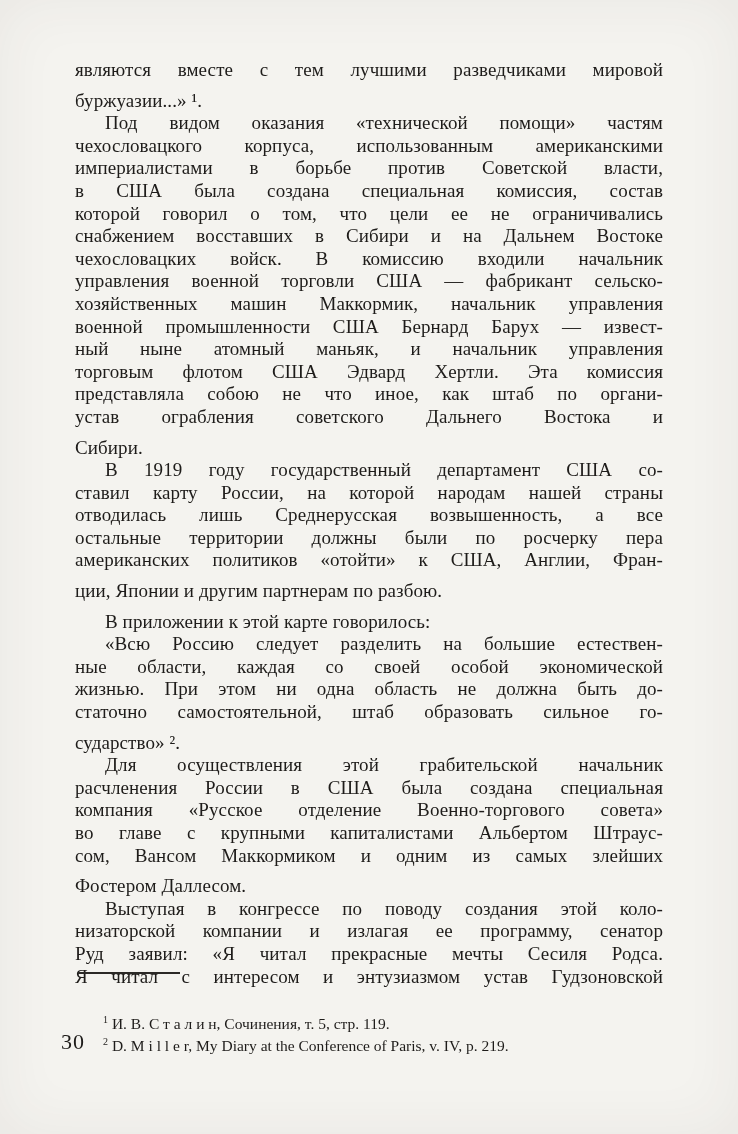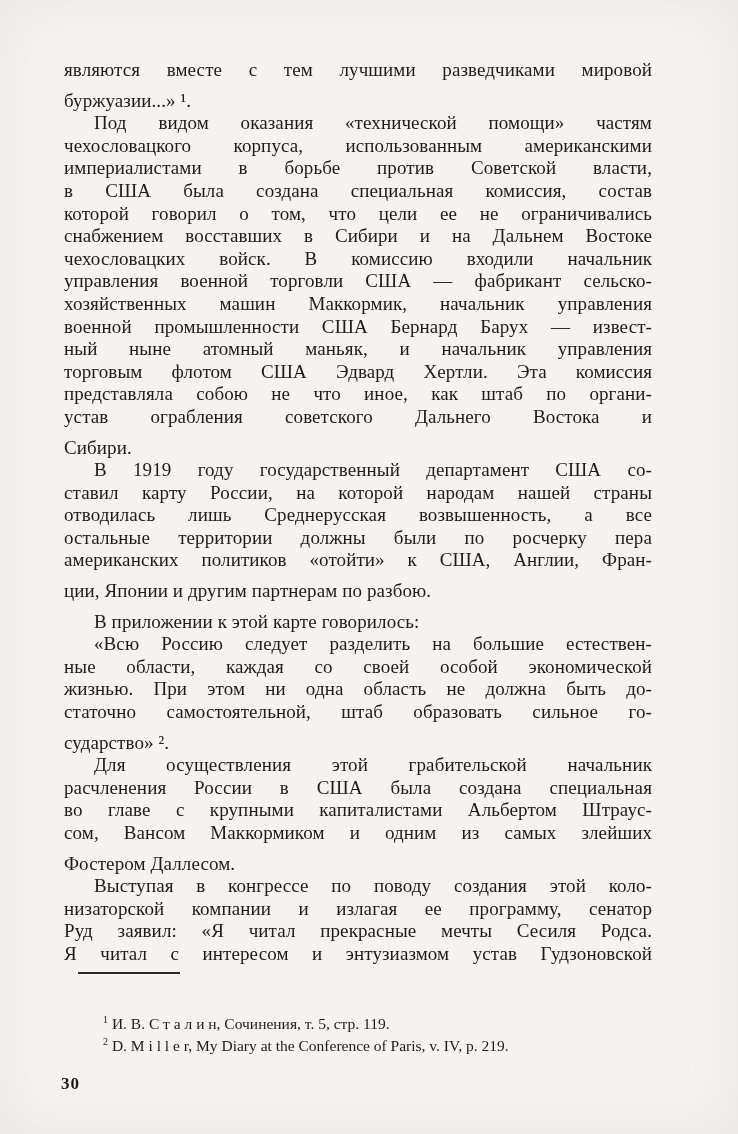--- a/index.html
+++ b/index.html
@@ -15,21 +15,21 @@
     position: relative;
     overflow: hidden;
   }
   .page {
     position: absolute;
     inset: 0;
     box-shadow: inset 0 0 60px rgba(60,55,45,0.06);
   }
   .text-block {
     position: absolute;
-    left: 64px;
+    left: 75px;
     top: 59px;
     width: 588px;
     font-size: 19px;
     line-height: 22.6px;
     letter-spacing: 0.1px;
   }
   .paragraph { margin: 0; }
   .line {
     text-align: justify;
     text-align-last: justify;
@@ -66,24 +66,23 @@
   }
   .footnote sup {
     font-size: 10px;
     vertical-align: super;
     line-height: 0;
   }
   .page-number {
     position: absolute;
     left: 61px;
     top: 1029px;
-    font-size: 17px;
-    font-weight: 700;
+    font-size: 22px;
+    font-weight: 400;
     letter-spacing: 1px;
-    margin-top: 45px;
   }
 </style>
 </head>
 <body>
 
 <div class="page">
   <div class="text-block" id="body-block">
       <div class="paragraph">
         <div class="line">являются вместе с тем лучшими разведчиками мировой</div>
         <div class="line last">буржуазии...» ¹.</div>
@@ -119,20 +118,21 @@
       <div class="paragraph">
         <div class="line indent">«Всю Россию следует разделить на большие естествен-</div>
         <div class="line">ные области, каждая со своей особой экономической</div>
         <div class="line">жизнью. При этом ни одна область не должна быть до-</div>
         <div class="line">статочно самостоятельной, штаб образовать сильное го-</div>
         <div class="line last">сударство» ².</div>
       </div>
       <div class="paragraph">
         <div class="line indent">Для осуществления этой грабительской начальник</div>
         <div class="line">расчленения России в США была создана специальная</div>
+        <div class="line">компания «Русское отделение Военно-торгового совета»</div>
         <div class="line">во главе с крупными капиталистами Альбертом Штраус-</div>
         <div class="line">сом, Вансом Маккормиком и одним из самых злейших</div>
         <div class="line last">Фостером Даллесом.</div>
       </div>
       <div class="paragraph">
         <div class="line indent">Выступая в конгрессе по поводу создания этой коло-</div>
         <div class="line">низаторской компании и излагая ее программу, сенатор</div>
         <div class="line">Руд заявил: «Я читал прекрасные мечты Сесиля Родса.</div>
         <div class="line">Я читал с интересом и энтузиазмом устав Гудзоновской</div>
       </div>

